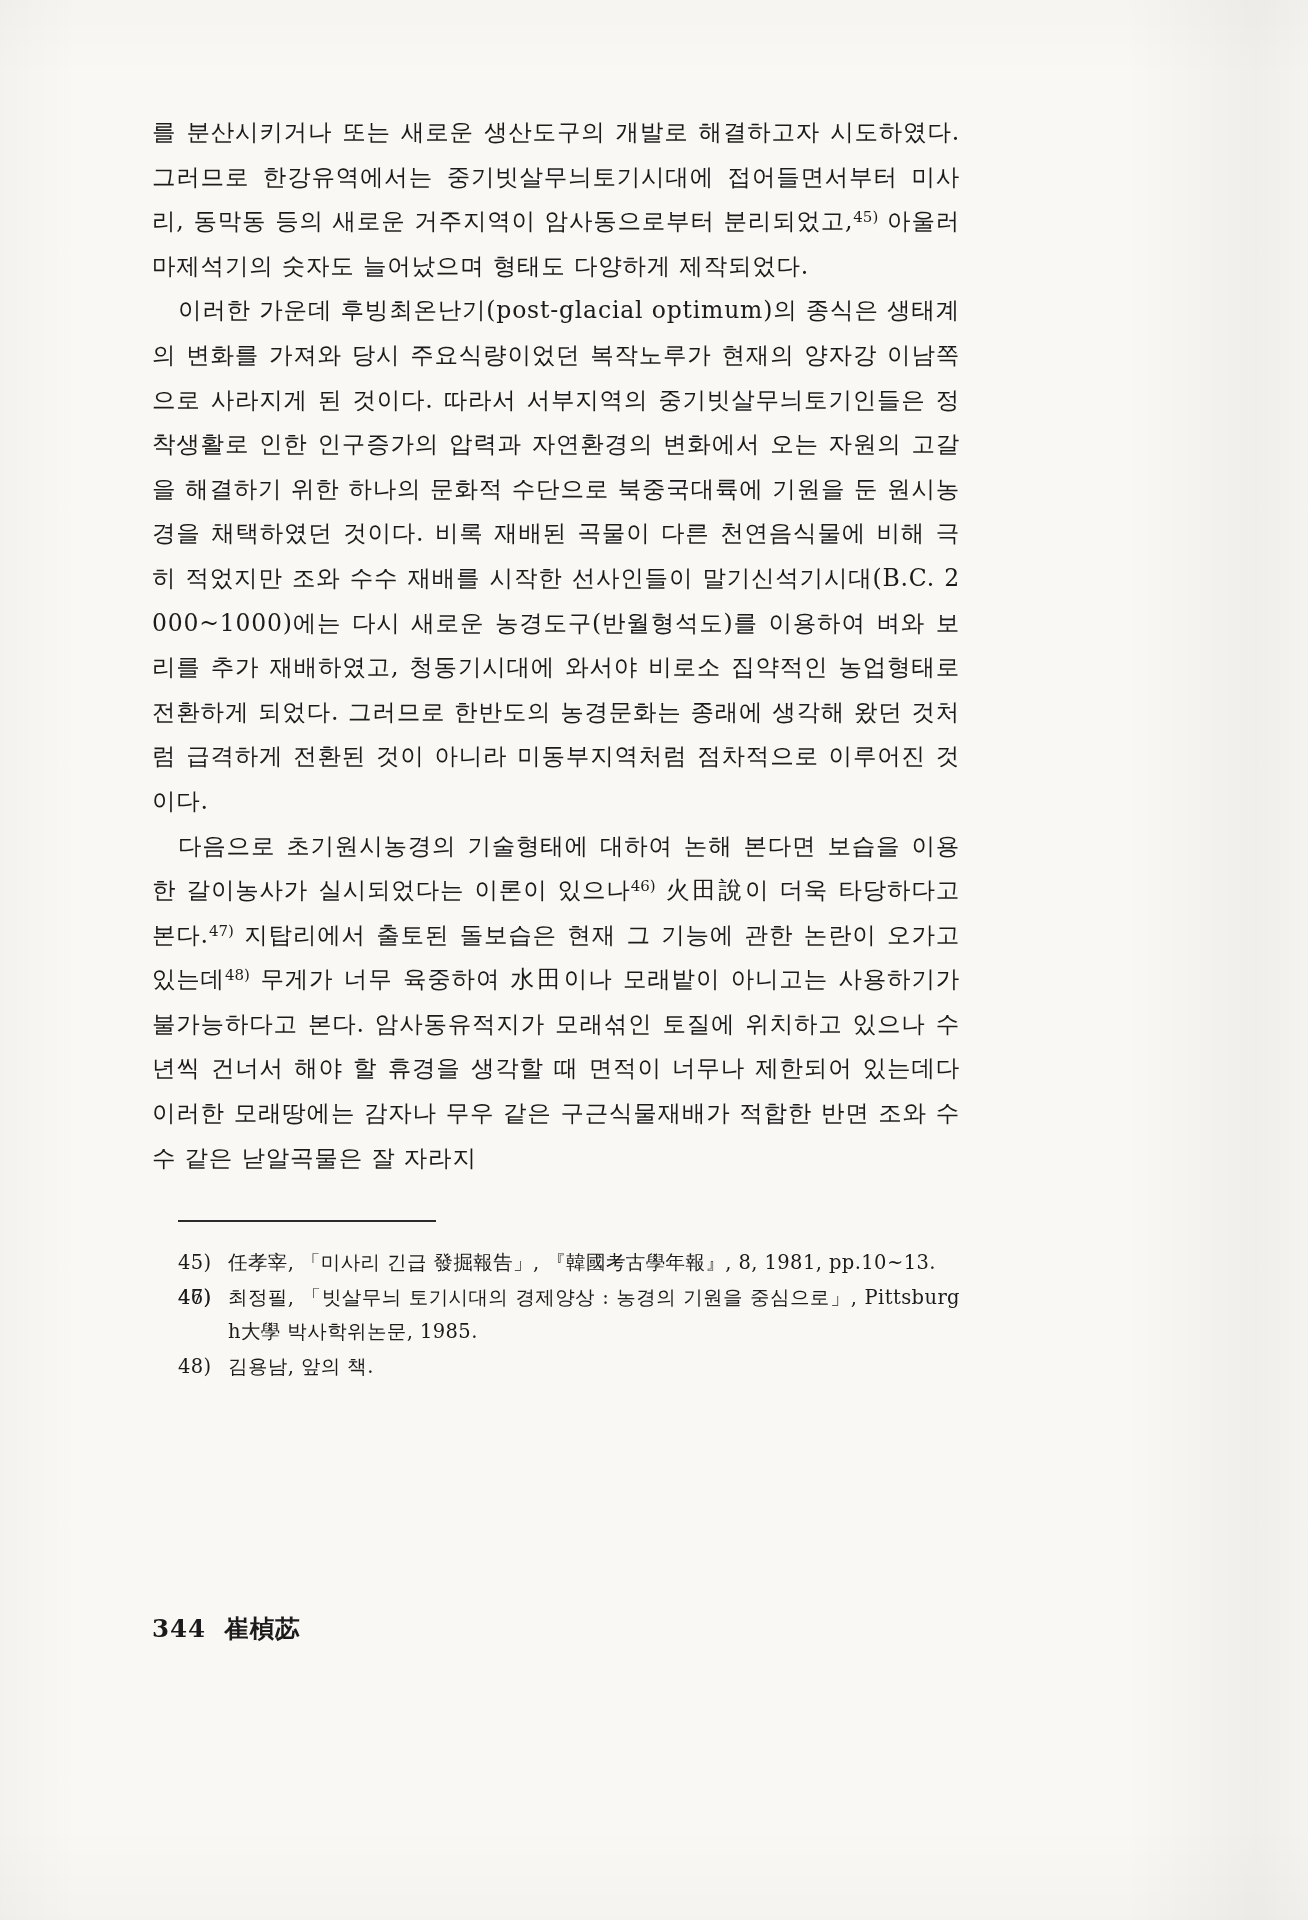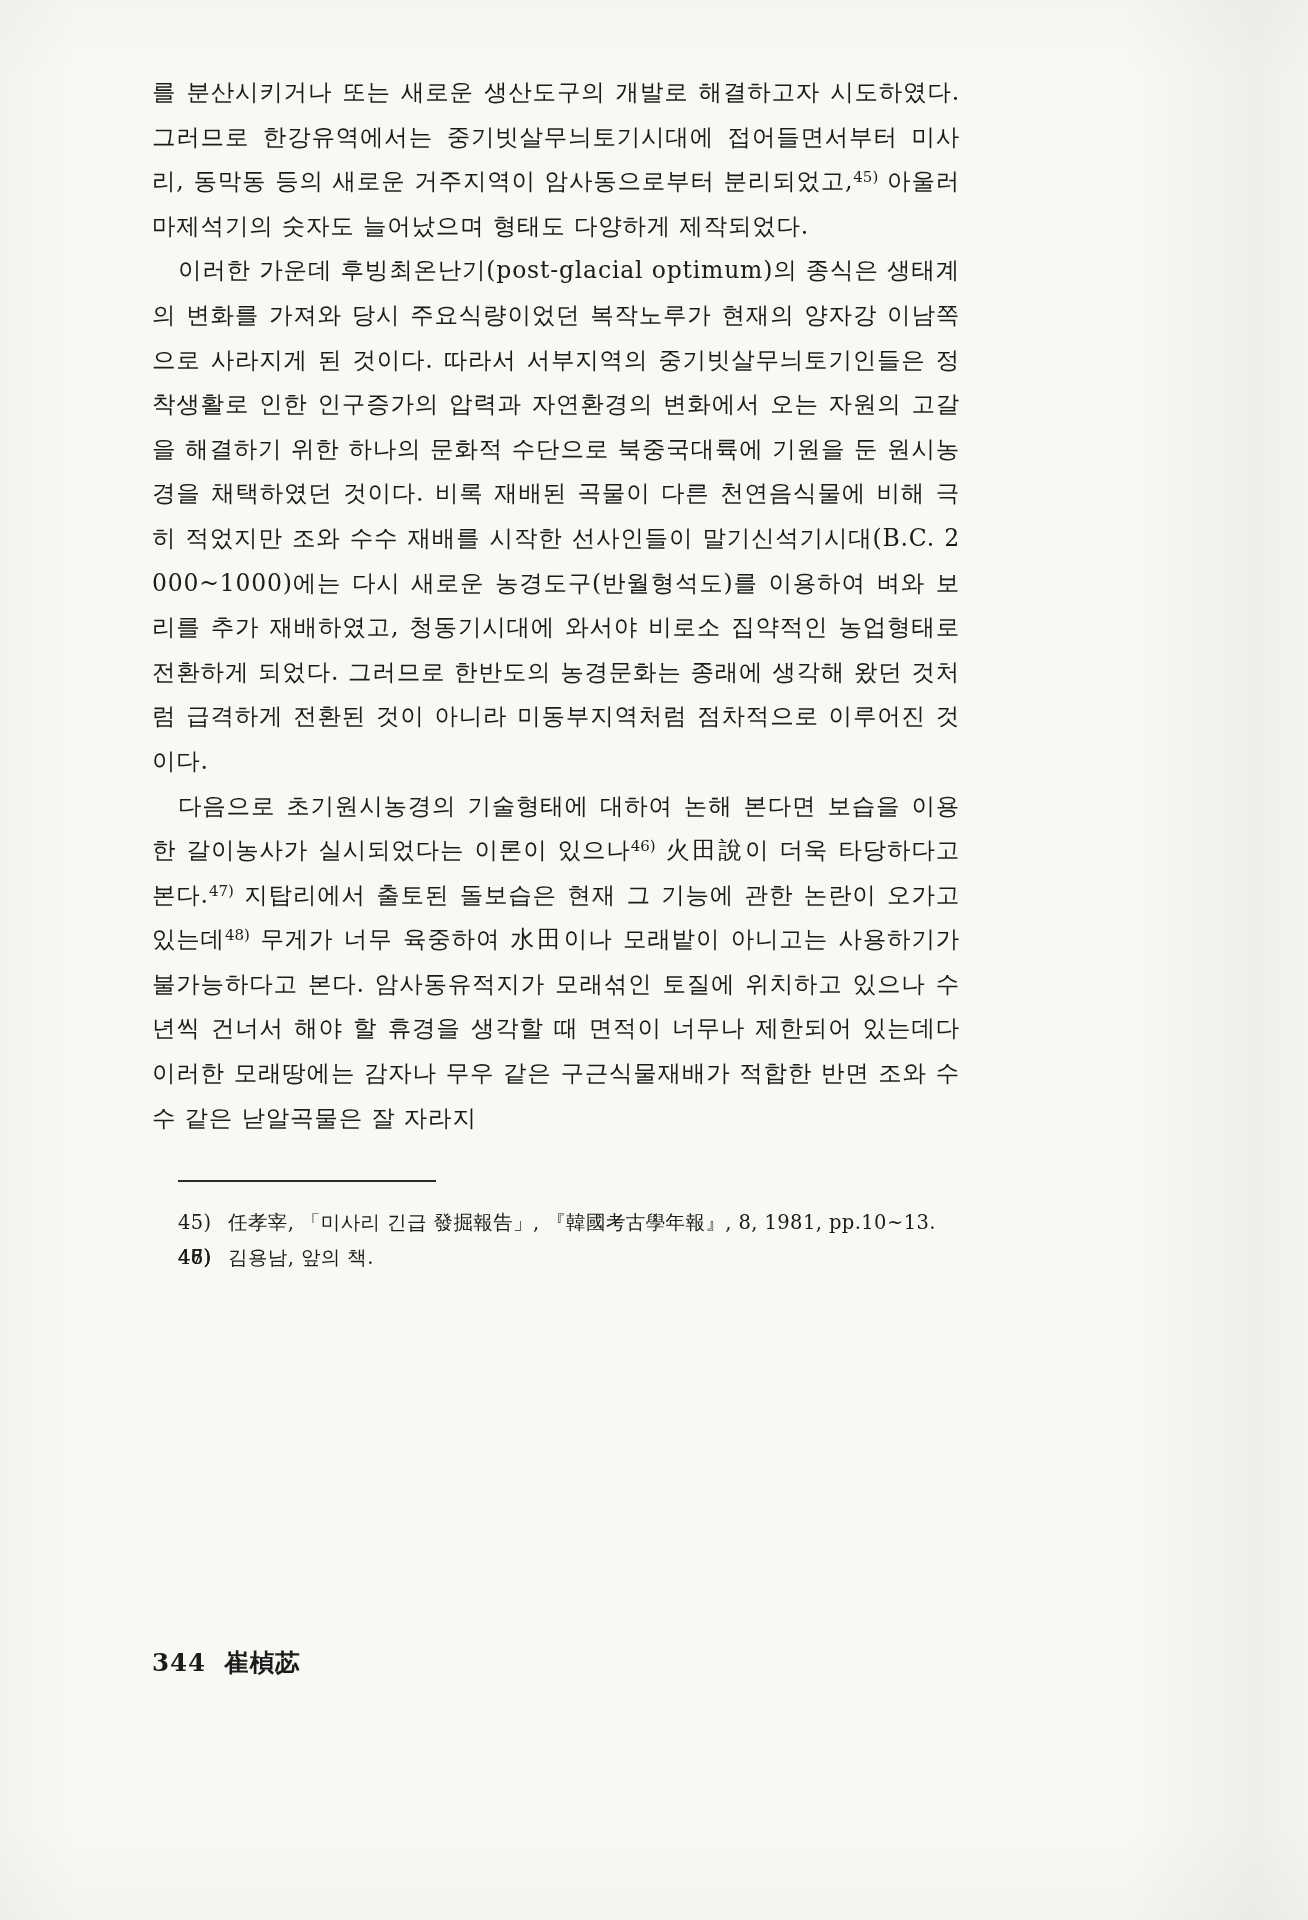--- a/index.html
+++ b/index.html
@@ -6,21 +6,21 @@
     margin: 0;
     padding: 0;
     background: #e9e7e2;
   }
   .page {
     position: relative;
     width: 1308px;
     height: 1920px;
     margin: 0 auto;
     box-sizing: border-box;
-    padding: 70px 348px 0 152px;
+    padding: 110px 348px 0 152px;
     background:
       linear-gradient(90deg, rgba(0,0,0,0.025), rgba(0,0,0,0) 6%, rgba(0,0,0,0) 86%, rgba(0,0,0,0.04) 96%, rgba(0,0,0,0.02)),
       linear-gradient(180deg, rgba(0,0,0,0.015), rgba(0,0,0,0) 4%, rgba(0,0,0,0) 95%, rgba(0,0,0,0.02)),
       #f9f8f4;
     overflow: hidden;
     font-family: "DejaVu Serif", "Liberation Serif", serif;
     color: #1b1b1b;
   }
   .text-block {
     width: 808px;
@@ -63,21 +63,21 @@
     word-break: break-all;
   }
   .fn-num {
     position: absolute;
     left: 0;
     top: 0;
   }
   .page-footer {
     position: absolute;
     left: 152px;
-    top: 1646px;
+    top: 1612px;
     font-size: 24.5px;
     font-weight: 600;
     letter-spacing: 1px;
   }
   .page-footer .pg-num {
     margin-right: 18px;
   }
 </style>
 </head>
 <body>
@@ -100,21 +100,21 @@
 
     <div class="footnote">
       <span class="fn-num">45)</span><span>任孝宰, 「미사리 긴급 發掘報告」, 『韓國考古學年報』, 8, 1981, pp.10~13.</span>
     </div>
 
     <div class="footnote">
       <span class="fn-num">46)</span>
     </div>
 
     <div class="footnote">
-      <span class="fn-num">47)</span>
+      <span class="fn-num">47)</span><span>최정필, 「빗살무늬 토기시대의 경제양상 : 농경의 기원을 중심으로」, Pittsburgh大學 박사학위논문, 1985.</span>
     </div>
 
     <div class="footnote">
       <span class="fn-num">48)</span><span>김용남, 앞의 책.</span>
     </div>
 
   </div>
 
   <div class="page-footer">
     <span class="pg-num">344</span><span>崔楨苾</span>

